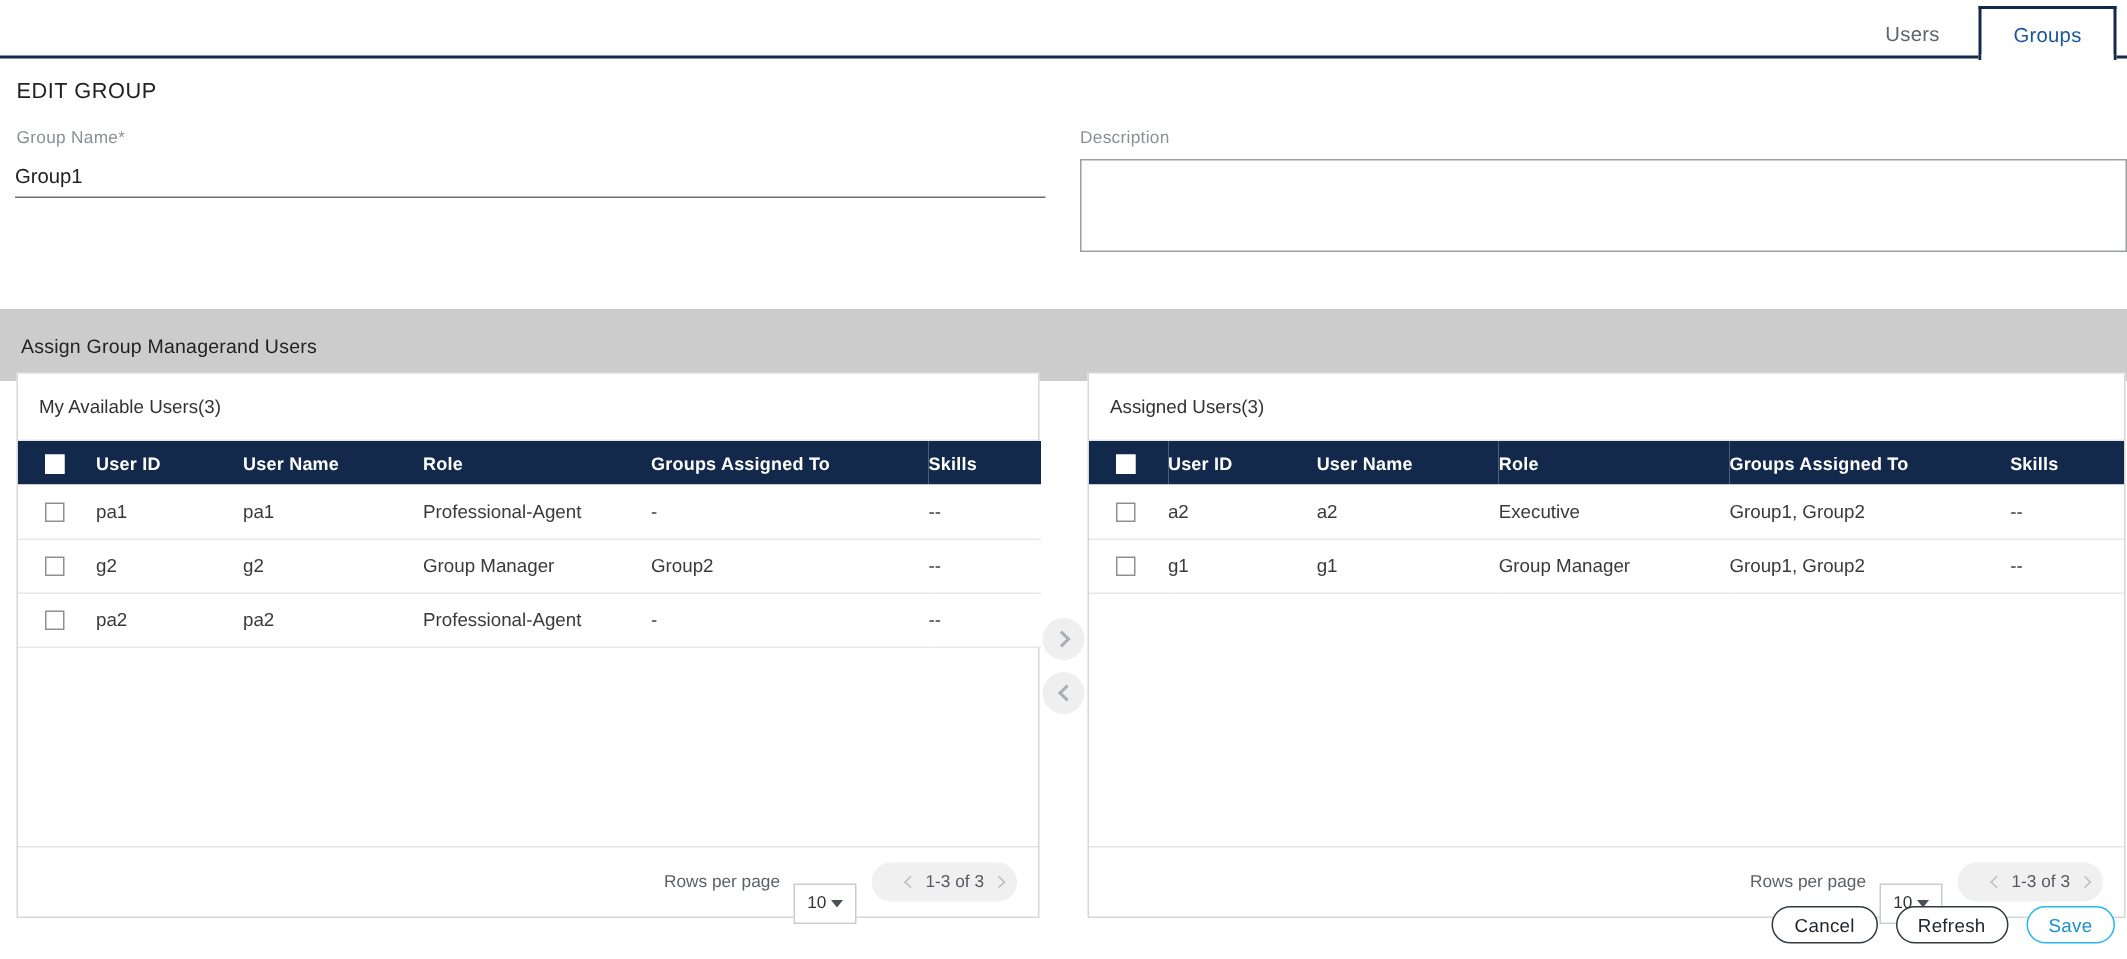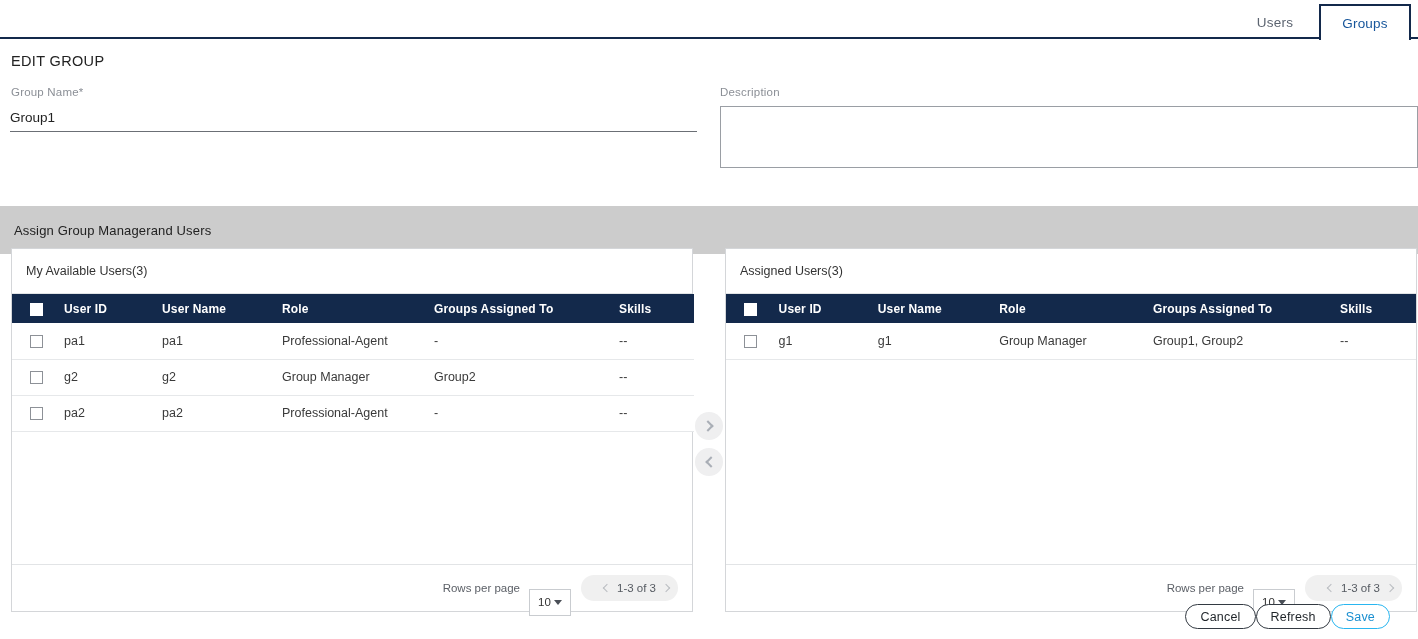--- a/index.html
+++ b/index.html
@@ -154,22 +154,22 @@
   }
   .xfer-chev {
     width: 8px; height: 8px; border-top: 2px solid #a9aeb6;
     border-right: 2px solid #a9aeb6;
   }
   .xfer-right .xfer-chev { transform: rotate(45deg); margin-left: -3px; }
   .xfer-left  .xfer-chev { transform: rotate(-135deg); margin-left: 3px; }
 
   
   .actions {
-    position: absolute; right: 28px; top: 604px;
-    display: flex; align-items: center; gap: 0;
+    position: absolute; right: 8px; top: 604px;
+    display: flex; align-items: center; gap: 12px;
   }
   .btn {
     height: 25px; border-radius: 13px; background: #fff;
     display: flex; align-items: center; justify-content: center;
     font-size: 12.5px; letter-spacing: .2px; padding: 0 14px;
   }
   .btn-cancel  { border: 1px solid #333a42; color: #1f2429; min-width: 63px; }
   .btn-refresh { border: 1px solid #333a42; color: #1f2429; min-width: 68px; }
   .btn-save    { border: 1px solid #29b6f0; color: #1a8fd0; min-width: 52px; }
 </style>
@@ -277,20 +277,28 @@
           <th class="c-uid cell-pad">User ID</th>
           <th class="c-uname cell-pad">User Name</th>
           <th class="c-role cell-pad">Role</th>
           <th class="c-grp cell-pad">Groups Assigned To</th>
           <th class="c-skl cell-pad">Skills</th>
         </tr>
       </thead>
       <tbody>
         <tr>
           <td class="c-chk"><span class="chk-cell"></span></td>
+          <td class="c-uid cell-pad">a2</td>
+          <td class="c-uname cell-pad">a2</td>
+          <td class="c-role cell-pad">Executive</td>
+          <td class="c-grp cell-pad">Group1, Group2</td>
+          <td class="c-skl cell-pad">--</td>
+        </tr>
+        <tr>
+          <td class="c-chk"><span class="chk-cell"></span></td>
           <td class="c-uid cell-pad">g1</td>
           <td class="c-uname cell-pad">g1</td>
           <td class="c-role cell-pad">Group Manager</td>
           <td class="c-grp cell-pad">Group1, Group2</td>
           <td class="c-skl cell-pad">--</td>
         </tr>
       </tbody>
     </table>
     <div class="panel-footer">
       <span class="rows-label">Rows per page</span>

